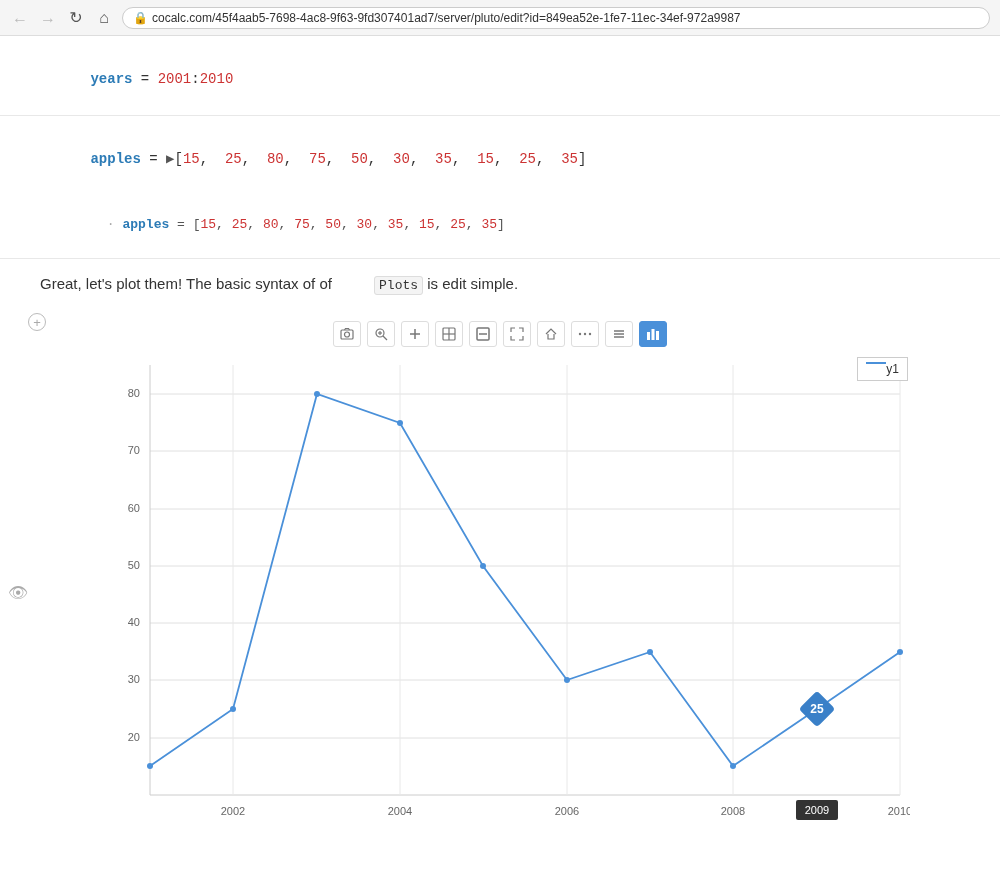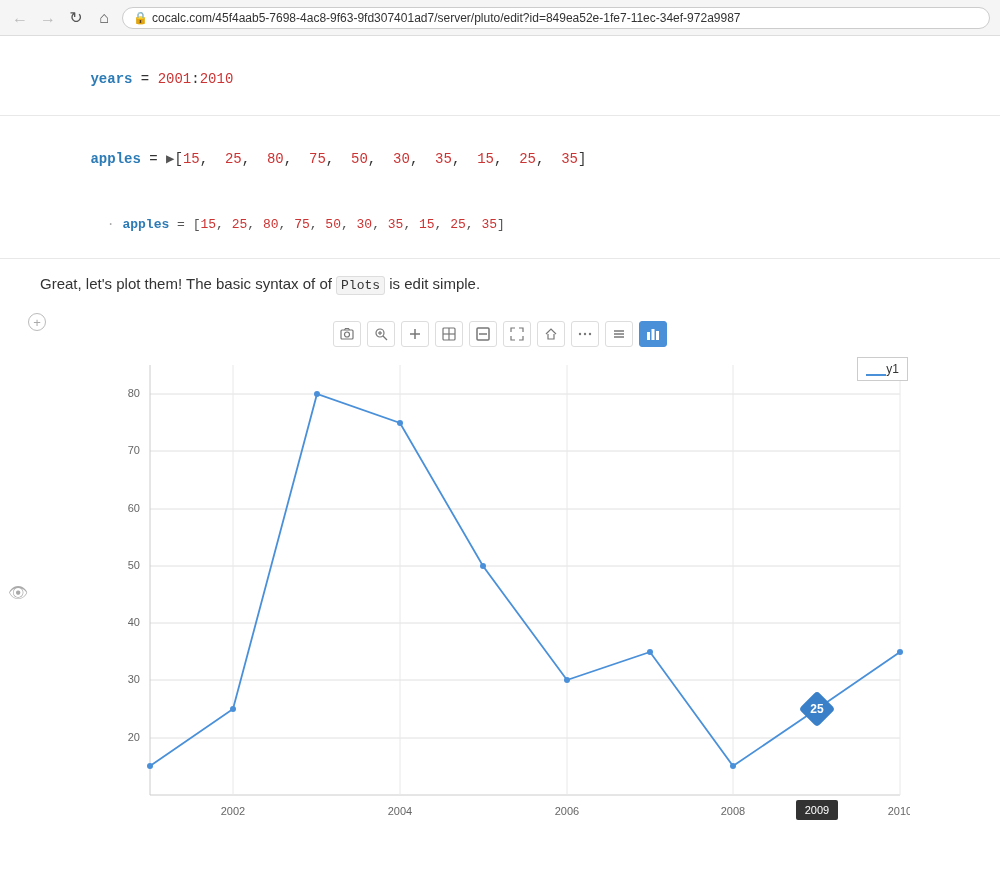--- a/index.html
+++ b/index.html
@@ -80,20 +80,21 @@
       color: #333;
       line-height: 1.5;
     }
     .inline-code {
       font-family: 'Courier New', Courier, monospace;
       background: #f4f4f4;
       border: 1px solid #ddd;
       border-radius: 3px;
       padding: 1px 4px;
       font-size: 13px;
+      margin-left: 38px;
     }
 
     
     .plot-container {
       padding: 8px 30px 16px 30px;
       position: relative;
     }
 
     
     .plot-toolbar {
@@ -130,21 +131,21 @@
     
     .legend-box {
       position: absolute;
       top: 2px;
       right: 2px;
       border: 1px solid #ccc;
       background: #fff;
       padding: 4px 8px;
       font-size: 12px;
       display: flex;
-      align-items: flex-end;
+      align-items: flex-start;
       gap: 0;
     }
     .legend-line {
       width: 20px;
       height: 2px;
       background: #4a90d9;
     }
   </style>
 </head>
 <body>

